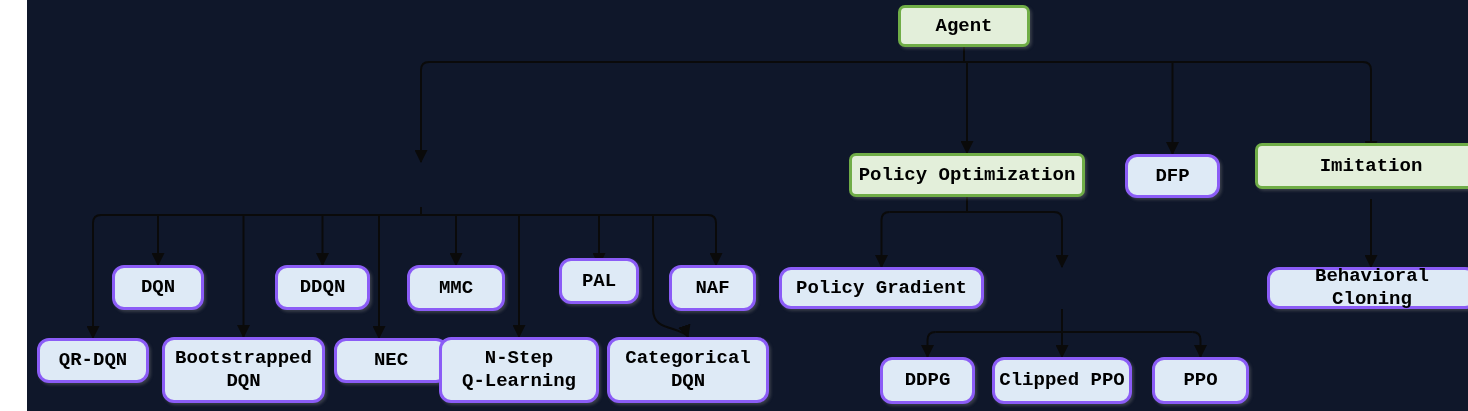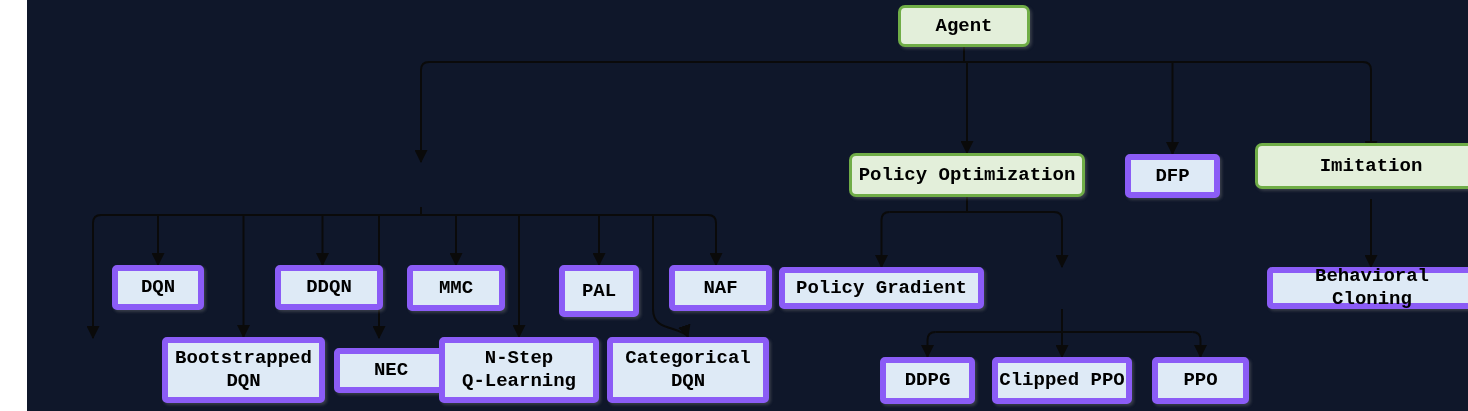--- a/index.html
+++ b/index.html
@@ -14,21 +14,21 @@
   #connector-layer{position:absolute;left:0;top:0;width:1468px;height:411px;}
   .node{
     position:absolute;
     display:flex;align-items:center;justify-content:center;
     text-align:center;
     font-weight:bold;font-size:19px;line-height:1.2;color:#000;
     box-sizing:border-box;
     box-shadow:2px 2px 3px rgba(130,130,130,0.35);
   }
   .node.category{background:#E3EFDA;border:3px solid #70AD47;border-radius:7px;}
-  .node.algorithm{background:#DEEAF6;border:6px solid #8b5cf6;border-radius:5px;}
+  .node.algorithm{background:#DEEAF6;border:3px solid #8b5cf6;border-radius:12px;}
 </style>
 </head>
 <body>
 
 <div id="diagram-canvas">
   <svg id="connector-layer" xmlns="http://www.w3.org/2000/svg" viewBox="0 0 1468 411">
     <defs>
       <marker id="arrowhead" markerUnits="userSpaceOnUse" markerWidth="13" markerHeight="13" viewBox="0 0 12 12" refX="11" refY="6" orient="auto">
         <path d="M0,0 L12,6 L0,12 Z" fill="#0a0a0a"></path>
       </marker>
@@ -73,36 +73,39 @@
     </div>
     <div class="node algorithm" style="left: 1098px; top: 154px; width: 95px; height: 44px;">
       <span>DFP</span>
     </div>
     <div class="node category" style="left: 1228px; top: 143px; width: 232px; height: 46px;">
       <span>Imitation</span>
     </div>
     <div class="node algorithm" style="left: 85px; top: 265px; width: 92px; height: 45px;">
       <span>DQN</span>
     </div>
-    <div class="node algorithm" style="left: 248px; top: 265px; width: 108px; height: 45px;">
+    <div class="node algorithm" style="left: 248px; top: 265px; width: 95px; height: 45px;">
       <span>DDQN</span>
     </div>
     <div class="node algorithm" style="left: 380px; top: 265px; width: 98px; height: 46px;">
       <span>MMC</span>
     </div>
-    <div class="node algorithm" style="left: 532px; top: 265px; width: 80px; height: 52px;">
+    <div class="node algorithm" style="left: 532px; top: 258px; width: 80px; height: 46px;">
       <span>PAL</span>
     </div>
-    <div class="node algorithm" style="left: 642px; top: 265px; width: 103px; height: 46px;">
+    <div class="node algorithm" style="left: 642px; top: 265px; width: 87px; height: 46px;">
       <span>NAF</span>
+    </div>
+    <div class="node algorithm" style="left: 10px; top: 338px; width: 112px; height: 45px;">
+      <span>QR-DQN</span>
     </div>
     <div class="node algorithm" style="left: 135px; top: 337px; width: 163px; height: 66px;">
       <span>Bootstrapped<br>DQN</span>
     </div>
-    <div class="node algorithm" style="left: 307px; top: 348px; width: 114px; height: 45px;">
+    <div class="node algorithm" style="left: 307px; top: 338px; width: 114px; height: 45px;">
       <span>NEC</span>
     </div>
     <div class="node algorithm" style="left: 412px; top: 337px; width: 160px; height: 66px;">
       <span>N-Step<br>Q-Learning</span>
     </div>
     <div class="node algorithm" style="left: 580px; top: 337px; width: 162px; height: 66px;">
       <span>Categorical<br>DQN</span>
     </div>
     <div class="node algorithm" style="left: 752px; top: 267px; width: 205px; height: 42px;">
       <span>Policy Gradient</span>

